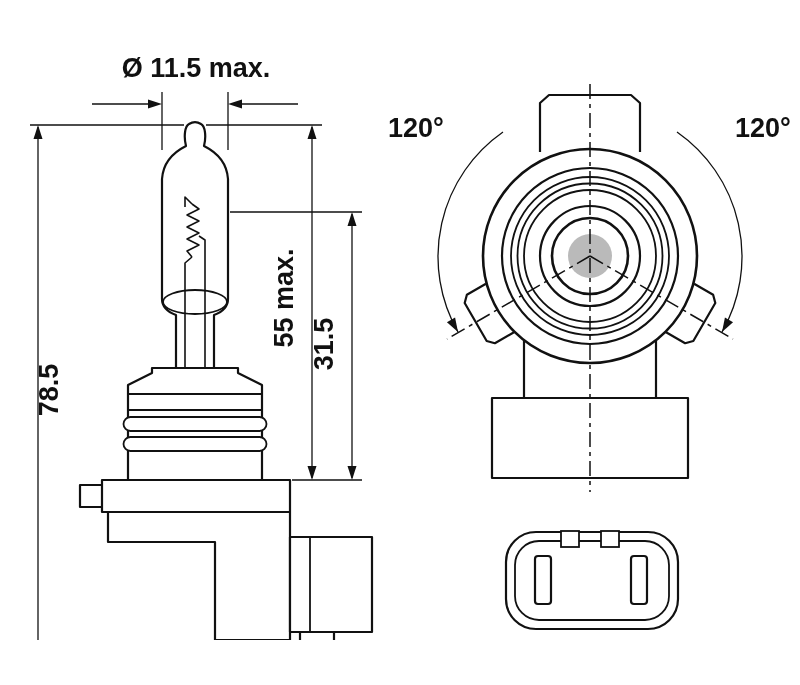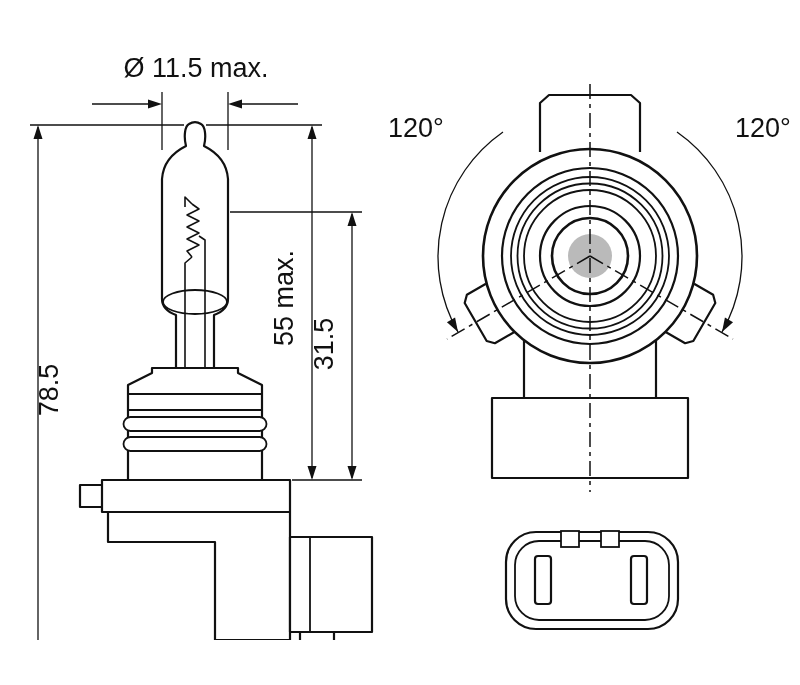--- a/index.html
+++ b/index.html
@@ -1,16 +1,16 @@
 <!DOCTYPE html>
 <html><head>
 <meta charset="utf-8">
 <style>
   html,body{margin:0;padding:0;background:#ffffff;}
-  .stage{position:relative;width:800px;height:640px;background:#ffffff;overflow:hidden;}
+  .stage{position:relative;width:800px;height:640px;background:#ffffff;overflow:hidden;font-weight:bold;}
   svg text{font-family:"Liberation Sans","DejaVu Sans",sans-serif;font-size:27px;fill:#111;}
   .o3{stroke:#111;stroke-width:2.6;fill:none;stroke-linejoin:round;}
   .o2{stroke:#111;stroke-width:2.2;fill:none;stroke-linejoin:round;}
   .o2w{stroke:#111;stroke-width:2.2;fill:#ffffff;stroke-linejoin:round;}
   .o1{stroke:#111;stroke-width:1.8;fill:none;}
   .o1w{stroke:#111;stroke-width:1.8;fill:#ffffff;}
   .thin{stroke:#111;stroke-width:1.6;fill:none;stroke-linejoin:round;}
   .dim{stroke:#111;stroke-width:1.3;fill:none;}
   .dash{stroke:#111;stroke-width:1.5;fill:none;stroke-dasharray:15 5 4 5;}
   .arrow{fill:#111;stroke:none;}

